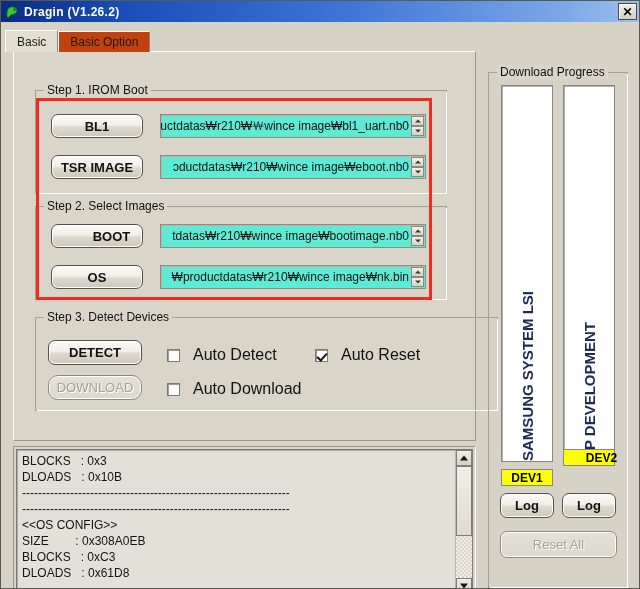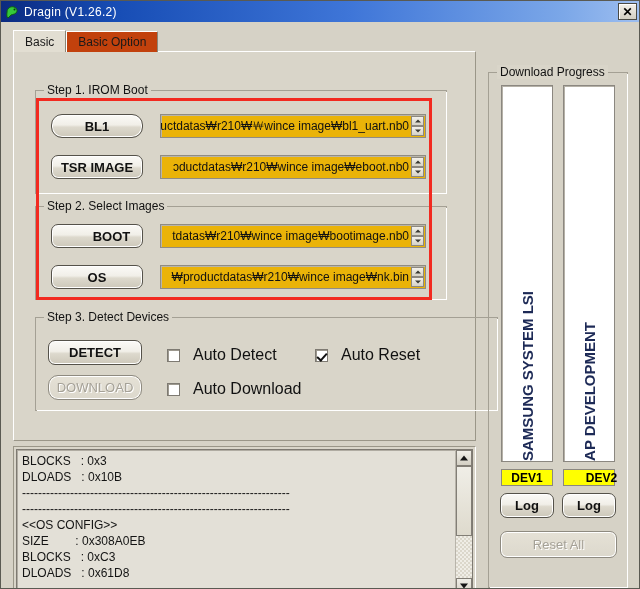--- a/index.html
+++ b/index.html
@@ -33,21 +33,21 @@
   }
   .title-icon {
     width: 14px; height: 14px;
     position: relative;
     margin-right: 5px;
     flex: 0 0 14px;
   }
   .title-text {
     color: #ffffff;
     font-size: 12px;
-    font-weight: normal;
+    font-weight: bold;
     letter-spacing: 0.3px;
     flex: 1 1 auto;
     white-space: nowrap;
   }
   .close-btn {
     width: 19px; height: 17px;
     background: linear-gradient(to bottom,#f2f0ea,#d2cec2);
     border: 1px solid #4a4a44;
     box-shadow: inset 1px 1px 0 #ffffff;
     display: flex;
@@ -74,21 +74,21 @@
     font-weight: bold;
     color: #cac6ba;
     letter-spacing: 1px;
     white-space: nowrap;
     pointer-events: none;
     z-index: 0;
   }
   
   .tabstrip {
     position: absolute;
-    left: 12px; top: 8px;
+    left: 4px; top: 8px;
     width: 463px;
     height: 22px;
     display: flex;
     align-items: flex-end;
     z-index: 2;
   }
   .tab {
     font-size: 12px;
     color: #1a1a1a;
     padding: 3px 11px 4px 11px;
@@ -166,21 +166,21 @@
     color: #a5a197;
     text-shadow: 1px 1px 0 #ffffff;
     border-color: #8e8a80;
     background: linear-gradient(to bottom, #e5e1d6 0%, #dcd8cc 100%);
     font-weight: normal;
   }
   
   .field {
     position: absolute;
     box-sizing: border-box;
-    background: #eab308;
+    background: #5eead4;
     border: 1px solid #908c82;
     box-shadow: inset 1px 1px 0 #b8b4aa;
     display: flex;
     align-items: stretch;
   }
   .field-text {
     flex: 1 1 auto;
     font-size: 12px;
     color: #111;
     padding: 0 2px 0 4px;
@@ -396,21 +396,21 @@
     <div class="tabbody"></div>
 
     <div class="tabstrip">
       <div class="tab active">Basic</div>
       <div class="tab">Basic Option</div>
     </div>
 
     <div class="group" style="left:34px; top:68px; width:412px; height:104px; z-index:2;">
       <div class="group-title">Step 1. IROM Boot</div>
     </div>
-    <div class="btn" style="position:absolute; left:50px; top:92px; width:92px; height:24px; z-index:5;border-radius:11px;">BL1</div>
+    <div class="btn" style="position:absolute; left:50px; top:92px; width:92px; height:24px; z-index:5;">BL1</div>
     <div class="field" style="left:159px; top:92px; width:266px; height:24px; z-index:5;">
       <div class="field-text">
         <span>uctdatas₩r210₩￦wince image₩bl1_uart.nb0</span>
       </div>
       <div class="spinner">
         <div class="spin-half spin-up"></div>
         <div class="spin-half spin-down"></div>
       </div>
     </div>
     <div class="btn" style="position:absolute; left:50px; top:133px; width:92px; height:24px; z-index:5;">TSR IMAGE</div>
@@ -499,21 +499,21 @@
         <span class="vtext">SAMSUNG SYSTEM LSI</span>
       </div>
     </div>
     <div class="progbar" style="left:562px; top:63px;">
       <div class="prog-inner" style="height:235px;">
         <span class="vtext">AP DEVELOPMENT</span>
       </div>
     </div>
 
     <div class="devlabel" style="left:500px; top:447px;">DEV1</div>
-    <div class="devlabel" style="left:562px; top:447px;padding-left:25px;">DEV2</div>
+    <div class="devlabel" style="left:562px; top:427px;padding-left:25px;">DEV2</div>
 
     <div class="btn" style="position:absolute; left:499px; top:471px; width:54px; height:25px; z-index:5;">Log</div>
     <div class="btn" style="position:absolute; left:561px; top:471px; width:54px; height:25px; z-index:5;">Log</div>
 
     <div class="btn disabled" style="position:absolute; left:499px; top:509px; width:117px; height:27px; z-index:5;">Reset All</div>
 
   </div>
 </div>
 
 </body></html>

